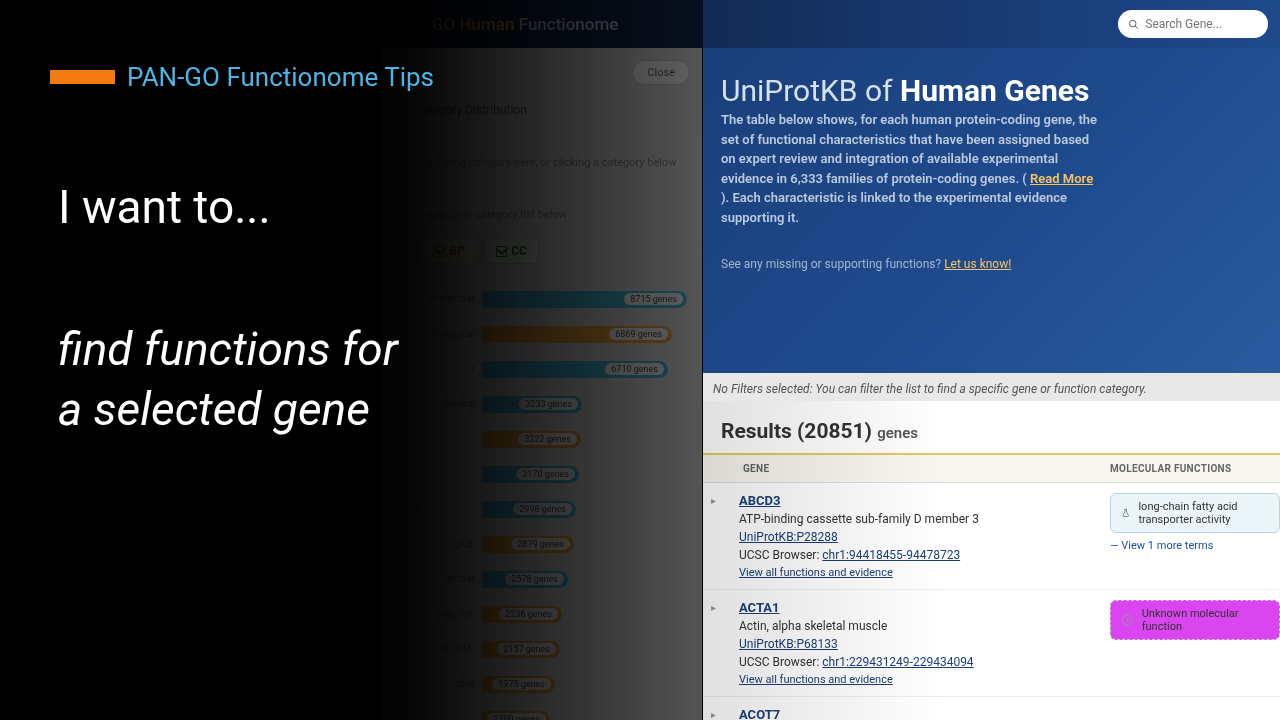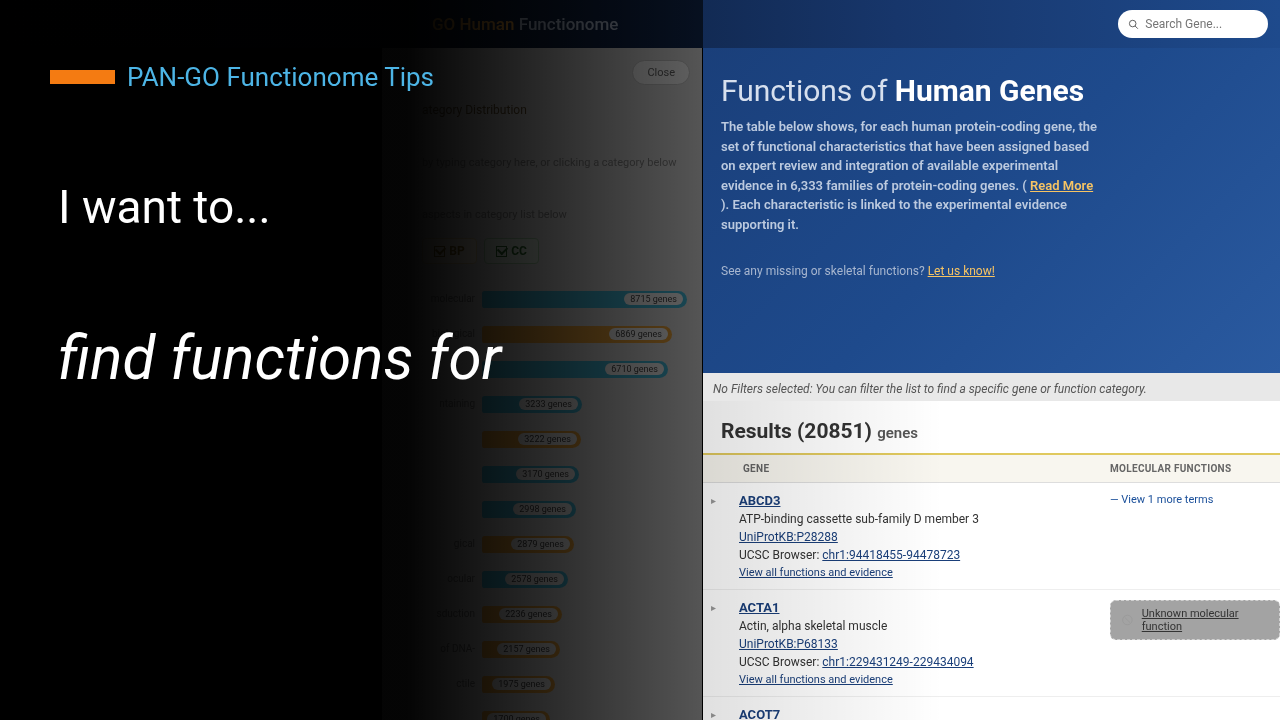--- a/index.html
+++ b/index.html
@@ -10,21 +10,21 @@
 .header-bar { position: absolute; top: 0; left: 0; right: 0; height: 48px; background: linear-gradient(90deg, #000 0%, #17366b 70%, #1e4a8c 100%); display: flex; align-items: center; }
 .app-title { position: absolute; left: 432px; color: #f7a83d; font-size: 17px; font-weight: 500; }
 .app-title .second { color: #b9c7de; }
 .search-pill { position: absolute; right: 12px; top: 10px; background: #fff; border-radius: 14px; width: 150px; height: 28px; display: flex; align-items: center; padding: 0 10px; gap: 6px; }
 .search-pill input { border: none; outline: none; font-size: 12px; width: 100%; background: transparent; }
 .search-icon-svg { width: 13px; height: 13px; stroke: #555; fill: none; }
 
 .hero { position: absolute; top: 48px; left: 703px; right: 0; height: 325px; background: linear-gradient(135deg, #1a3f7a 0%, #1e4a8c 50%, #2a5aa0 100%); padding: 25px 18px; color: #fff; }
 .hero h1 { font-size: 30px; font-weight: 400; color: #d7e0ee; }
 .hero h1 b { font-weight: 700; color: #fff; }
-.hero-desc { margin-top: 9px; font-size: 13px; line-height: 1.5; color: #bccadf; font-weight: 600; max-width: 380px; }
+.hero-desc { margin-top: 2px; font-size: 13px; line-height: 1.5; color: #bccadf; font-weight: 600; max-width: 380px; }
 .hero-desc a { color: #f7c463; text-decoration: underline; }
 .hero-note { margin-top: 30px; font-size: 12px; color: #a7b6cf; }
 .hero-note a { color: #f7c463; text-decoration: underline; }
 
 .filter-bar { position: absolute; top: 373px; left: 703px; right: 0; height: 28px; background: #e8e8e8; display: flex; align-items: center; padding: 16px 10px; font-size: 12px; font-style: italic; color: #555; }
 
 .results-section { position: absolute; top: 401px; left: 703px; right: 0; bottom: 0; background: #fff; }
 .results-header { padding: 18px 18px 10px; font-size: 21px; font-weight: 700; color: #333; }
 .results-header .word { font-size: 15px; font-weight: 600; color: #555; }
 .table-head { display: flex; background: #f8f6ef; border-top: 2px solid #e0c95e; border-bottom: 1px solid #ddd; font-size: 10px; font-weight: 700; color: #666; letter-spacing: 0.3px; }
@@ -36,21 +36,21 @@
 .gene-row .gene-info { width: 377px; padding: 10px 8px 10px 18px; font-size: 12px; color: #333; }
 .gene-name { font-weight: 700; color: #1a3f7a; text-decoration: underline; font-size: 13px; }
 .gene-desc { margin-top: 4px; color: #333; }
 .gene-link { margin-top: 4px; }
 .gene-link a { color: #1a3f7a; text-decoration: underline; }
 .gene-ucsc { margin-top: 4px; color: #333; }
 .gene-ucsc a { color: #1a3f7a; text-decoration: underline; }
 .view-all { margin-top: 4px; color: #1a3f7a; text-decoration: underline; font-size: 11px; cursor: pointer; }
 .gene-row .mf-cell { flex: 1; padding: 10px 0 10px 12px; }
 .mf-chip { display: flex; align-items: center; gap: 8px; border: 1px solid #b5d5e6; background: #ecf5fa; border-radius: 6px; padding: 6px 10px; margin-bottom: 6px; font-size: 11px; color: #333; }
-.mf-chip.unknown { background: #a3a3a3; border-color: #d0d0d0; border-style: dashed; text-decoration: underline; }
+.mf-chip.unknown { background: #d946ef; border-color: #d0d0d0; border-style: dashed; }
 .flask-svg { width: 14px; height: 14px; stroke: #345; fill: none; stroke-width: 1.5; }
 .unknown-icon-svg { width: 14px; height: 14px; stroke: #999; fill: none; }
 .view-more { font-size: 11px; color: #1a4f9a; cursor: pointer; }
 
 
 .dim-panel { position: absolute; top: 48px; left: 382px; width: 320px; bottom: 0; background: rgba(255,255,255,0.88); }
 .dim-close { position: absolute; top: 12px; right: 12px; background: #fff; border: 1px solid #ccc; border-radius: 14px; padding: 5px 14px; font-size: 11px; color: #666; }
 .dim-title { position: absolute; top: 55px; left: 40px; font-size: 12px; color: #6b5530; }
 .dim-hint { position: absolute; top: 108px; left: 40px; font-size: 11px; color: #888; }
 .dim-hint2 { position: absolute; top: 160px; left: 40px; font-size: 11px; color: #888; }
@@ -67,21 +67,21 @@
 .bar-track.blue { background: #44bfe0; }
 .bar-pill { position: absolute; right: 4px; top: 1.5px; background: #fff; border-radius: 8px; font-size: 9px; padding: 1px 6px; color: #444; white-space: nowrap; }
 
 
 .dark-overlay { position: absolute; top: 0; left: 0; width: 703px; height: 720px; background: linear-gradient(90deg, rgba(0,0,0,0.98) 0%, rgba(0,0,0,0.98) 58%, rgba(0,0,0,0.62) 100%); }
 
 .overlay-chip { position: absolute; top: 62px; left: 50px; display: flex; align-items: center; gap: 12px; text-align: center; }
 .overlay-chip .orange-bar { width: 65px; height: 14px; background: #f47b12; }
 .overlay-chip .overlay-title { color: #4db5e6; font-size: 26px; font-weight: 400; }
 .overlay-want { position: absolute; top: 180px; left: 58px; color: #fff; font-size: 46px; font-weight: 400; }
-.overlay-action { position: absolute; top: 320px; left: 58px; color: #fff; font-size: 60px; font-style: italic; line-height: 1.3; }
+.overlay-action { position: absolute; top: 320px; left: 58px; color: #fff; font-size: 46px; font-style: italic; line-height: 1.3; }
 
 .results-fade { position: absolute; top: 401px; left: 703px; width: 240px; bottom: 0; background: linear-gradient(90deg, rgba(0,0,0,0.12), rgba(0,0,0,0) 100%); pointer-events: none; }
 </style>
 </head>
 <body>
 
 <div class="app-background">
 
   <div class="header-bar">
     <div class="app-title">
@@ -91,27 +91,27 @@
       <svg class="search-icon-svg" viewBox="0 0 24 24">
           <circle cx="10" cy="10" r="7" stroke-width="2"></circle>
           <line x1="15" y1="15" x2="21" y2="21" stroke-width="2"></line>
         </svg>
       <input type="text" placeholder="Search Gene..." style="">
     </div>
   </div>
 
   <div class="hero">
     <h1>
-      <span>Functions of </span><b>Human Genes</b>
+      <span>UniProtKB of </span><b>Human Genes</b>
     </h1>
     <p class="hero-desc">
       <span>The table below shows, for each human protein-coding gene, the set of functional characteristics that have been assigned based on expert review and integration of available experimental evidence in 6,333 families of protein-coding genes. ( </span><a href="#">Read More</a><span> ). Each characteristic is linked to the experimental evidence supporting it.</span>
     </p>
     <p class="hero-note">
-      <span>See any missing or skeletal functions? </span><a href="#">Let us know!</a>
+      <span>See any missing or supporting functions? </span><a href="#">Let us know!</a>
     </p>
   </div>
 
   <div class="filter-bar">
     <span>No Filters selected: You can filter the list to find a specific gene or function category.</span>
   </div>
 
   <div class="results-section">
     <div class="results-header">
       <span>Results (20851) </span><span class="word">genes</span>
@@ -124,20 +124,26 @@
         <div class="gene-row">
           <div class="expand">▸</div>
           <div class="gene-info">
             <div class="gene-name">ABCD3</div>
             <div class="gene-desc">ATP-binding cassette sub-family D member 3</div>
             <div class="gene-link"><a href="#">UniProtKB:P28288</a></div>
             <div class="gene-ucsc"><span>UCSC Browser: </span><a href="#">chr1:94418455-94478723</a></div>
             <div class="view-all">View all functions and evidence</div>
           </div>
           <div class="mf-cell">
+            <div class="mf-chip">
+              <svg class="flask-svg" viewBox="0 0 24 24">
+                <path d="M9 3h6M10 3v6l-5 9a2 2 0 0 0 1.8 3h10.4a2 2 0 0 0 1.8-3l-5-9V3"></path>
+              </svg>
+              <span>long-chain fatty acid transporter activity</span>
+            </div>
             <div class="view-more">— View 1 more terms</div>
           </div>
         </div>
         <div class="gene-row">
           <div class="expand">▸</div>
           <div class="gene-info">
             <div class="gene-name">ACTA1</div>
             <div class="gene-desc">Actin, alpha skeletal muscle</div>
             <div class="gene-link"><a href="#">UniProtKB:P68133</a></div>
             <div class="gene-ucsc"><span>UCSC Browser: </span><a href="#">chr1:229431249-229434094</a></div>
@@ -263,15 +269,16 @@
   </div>
 
   <div class="dark-overlay"></div>
   <div class="overlay-chip">
     <div class="orange-bar"></div>
     <div class="overlay-title">PAN-GO Functionome Tips</div>
   </div>
   <div class="overlay-want">I want to...</div>
   <div class="overlay-action">
     <div>find functions for</div>
+    <div>a selected gene</div>
   </div>
 
 </div>
 
 </body></html>

